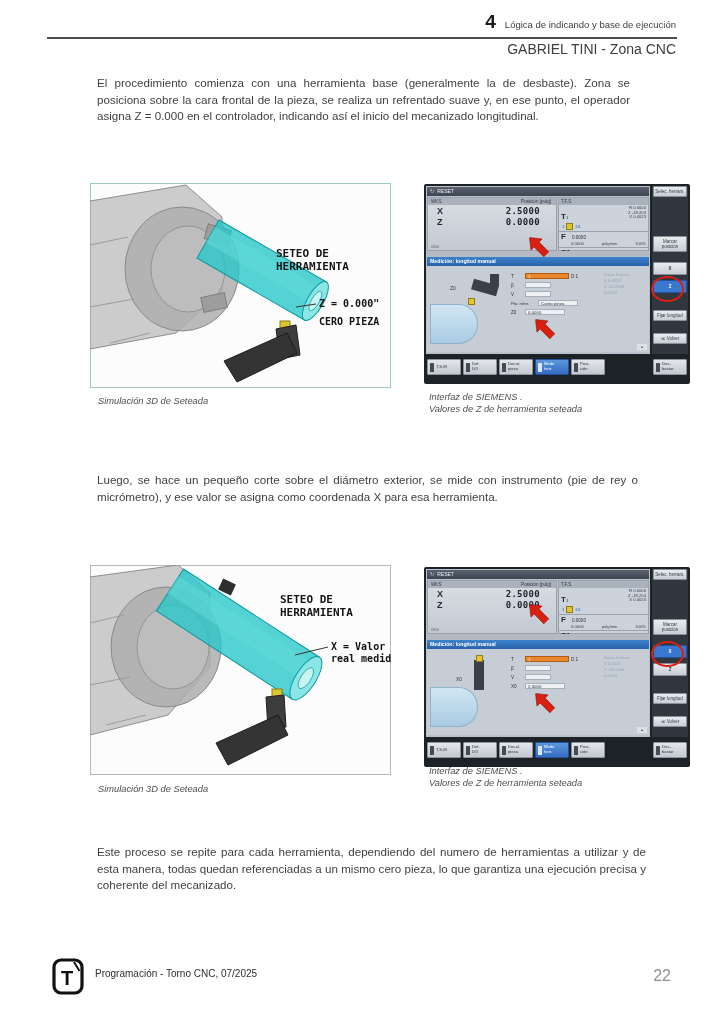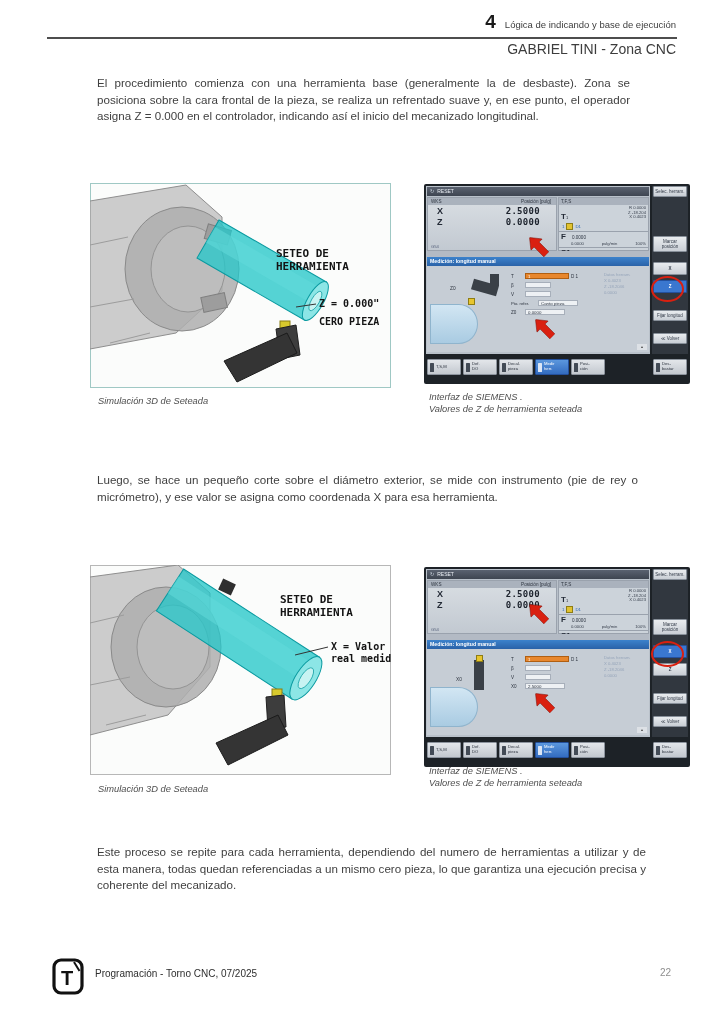--- a/index.html
+++ b/index.html
@@ -119,21 +119,21 @@
   .f1-arr-form{left:112px;top:132px;}
   .f2-arr-top{left:106px;top:34px;}
   .f2-arr-form{left:112px;top:123px;}
   .ann-circle{position:absolute;left:227px;width:29px;height:22px;border:2.5px solid #d92010;border-radius:50%;}
   .f1-circle{top:92px;}
   .f2-circle{top:74px;}
 
   
   .ft-logo{position:absolute;left:52px;top:956px;}
   .ft-text{position:absolute;left:95px;top:968px;font-size:10px;color:#2e2e2e;}
-  .pg-num{position:absolute;top:967px;right:53px;font-size:10px;color:#8f8f8f;}
+  .pg-num{position:absolute;top:967px;right:53px;font-size:16px;color:#8f8f8f;}
 </style>
 </head>
 <body>
 
 <div class="page">
 
   <div class="hdr-line1">
     <span class="hdr-num">4</span>
     <span class="hdr-title">Lógica de indicando y base de ejecución</span>
   </div>

